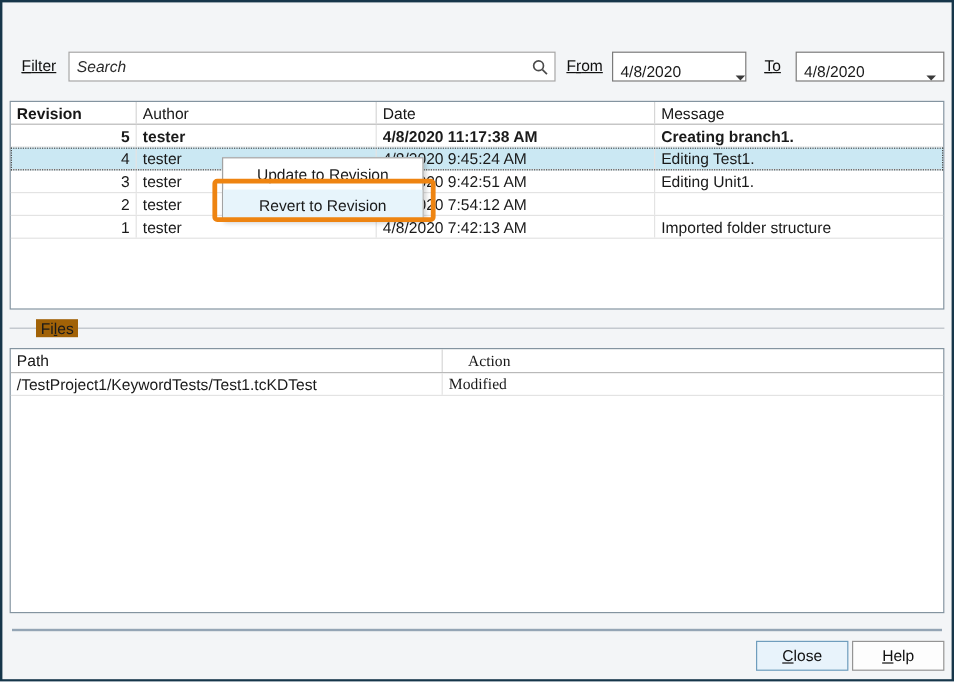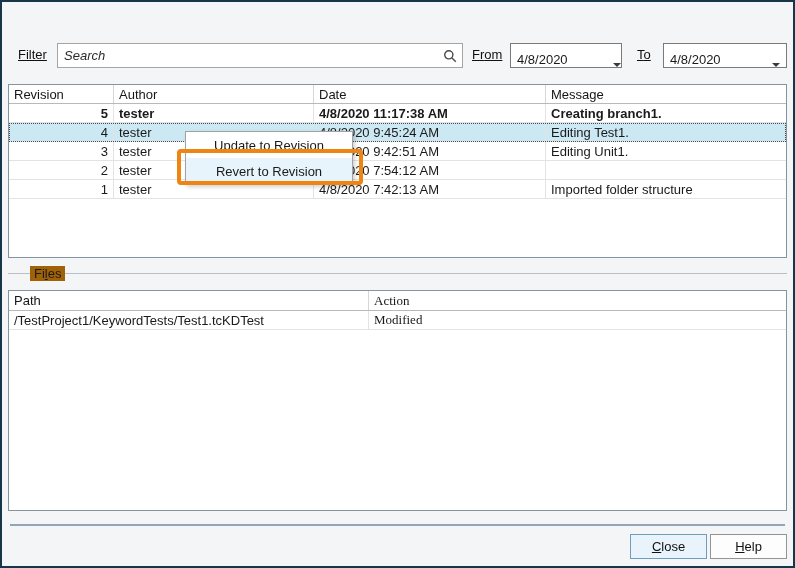--- a/index.html
+++ b/index.html
@@ -49,21 +49,21 @@
   
   .logtable{
     position:absolute; left:6px; top:82px; width:779px; height:174px;
     background:#fff; border:1px solid #8494a0;
   }
   .trow{ display:flex; height:19px; align-items:center; border-bottom:1px solid #e3e3e3; }
   .thead{ border-bottom:1px solid #b9b9b9; color:#161616; }
   .thead .cell{ border-right:1px solid #d6d6d6; }
   .cell{ height:100%; display:flex; align-items:center; padding:0 5px; overflow:hidden; white-space:nowrap; }
   .c-rev{ width:105px; justify-content:flex-end; border-right:1px solid #e3e3e3; }
-  .thead .c-rev{ justify-content:flex-start; }
+  .thead .c-rev{ justify-content:flex-start;font-weight:bold; }
   .c-author{ width:200px; border-right:1px solid #e3e3e3;text-align:center; }
   .c-date{ width:232px; border-right:1px solid #e3e3e3; }
   .c-msg{ flex:1; border-right:none !important; }
   .trow.bold{ font-weight:bold; }
   .trow.selected{ background:#cbe8f3; outline:1px dotted #4b4b4b; outline-offset:-1px; }
 
   
   .ctxmenu{
     position:absolute; left:183px; top:129px; width:168px;
     background:#fff; border:1px solid #a2a2a2; box-shadow:2px 2px 4px rgba(0,0,0,.18);
@@ -79,21 +79,21 @@
   
   .group-line{ position:absolute; left:6px; width:779px; top:271px; border-top:1px solid #b9bfc5; }
   .group-label{
     position:absolute; left:28px; top:264px; background:#a16207; padding:0 4px; font-size:13px; z-index:2;
   }
 
   .filestable{
     position:absolute; left:6px; top:288px; width:779px; height:221px;
     background:#fff; border:1px solid #8494a0;
   }
-  .filestable .thead{ height:20px; }
+  .filestable .thead{ height:20px;gap:16px; }
   .c-path{ width:360px; border-right:1px solid #e3e3e3; }
   .c-action{ flex:1; border-right:none !important;font-family:Liberation Serif, serif; }
 
   
   .footer-sep{ position:absolute; left:8px; right:8px; top:522px; border-top:2px solid #94a5b5; }
   .btn{
     position:absolute; top:532px; width:77px; height:25px;
     display:flex; align-items:center; justify-content:center;
     font-size:13px; cursor:pointer; background:#fdfdfd; border:1px solid #949494; color:#111;
   }

